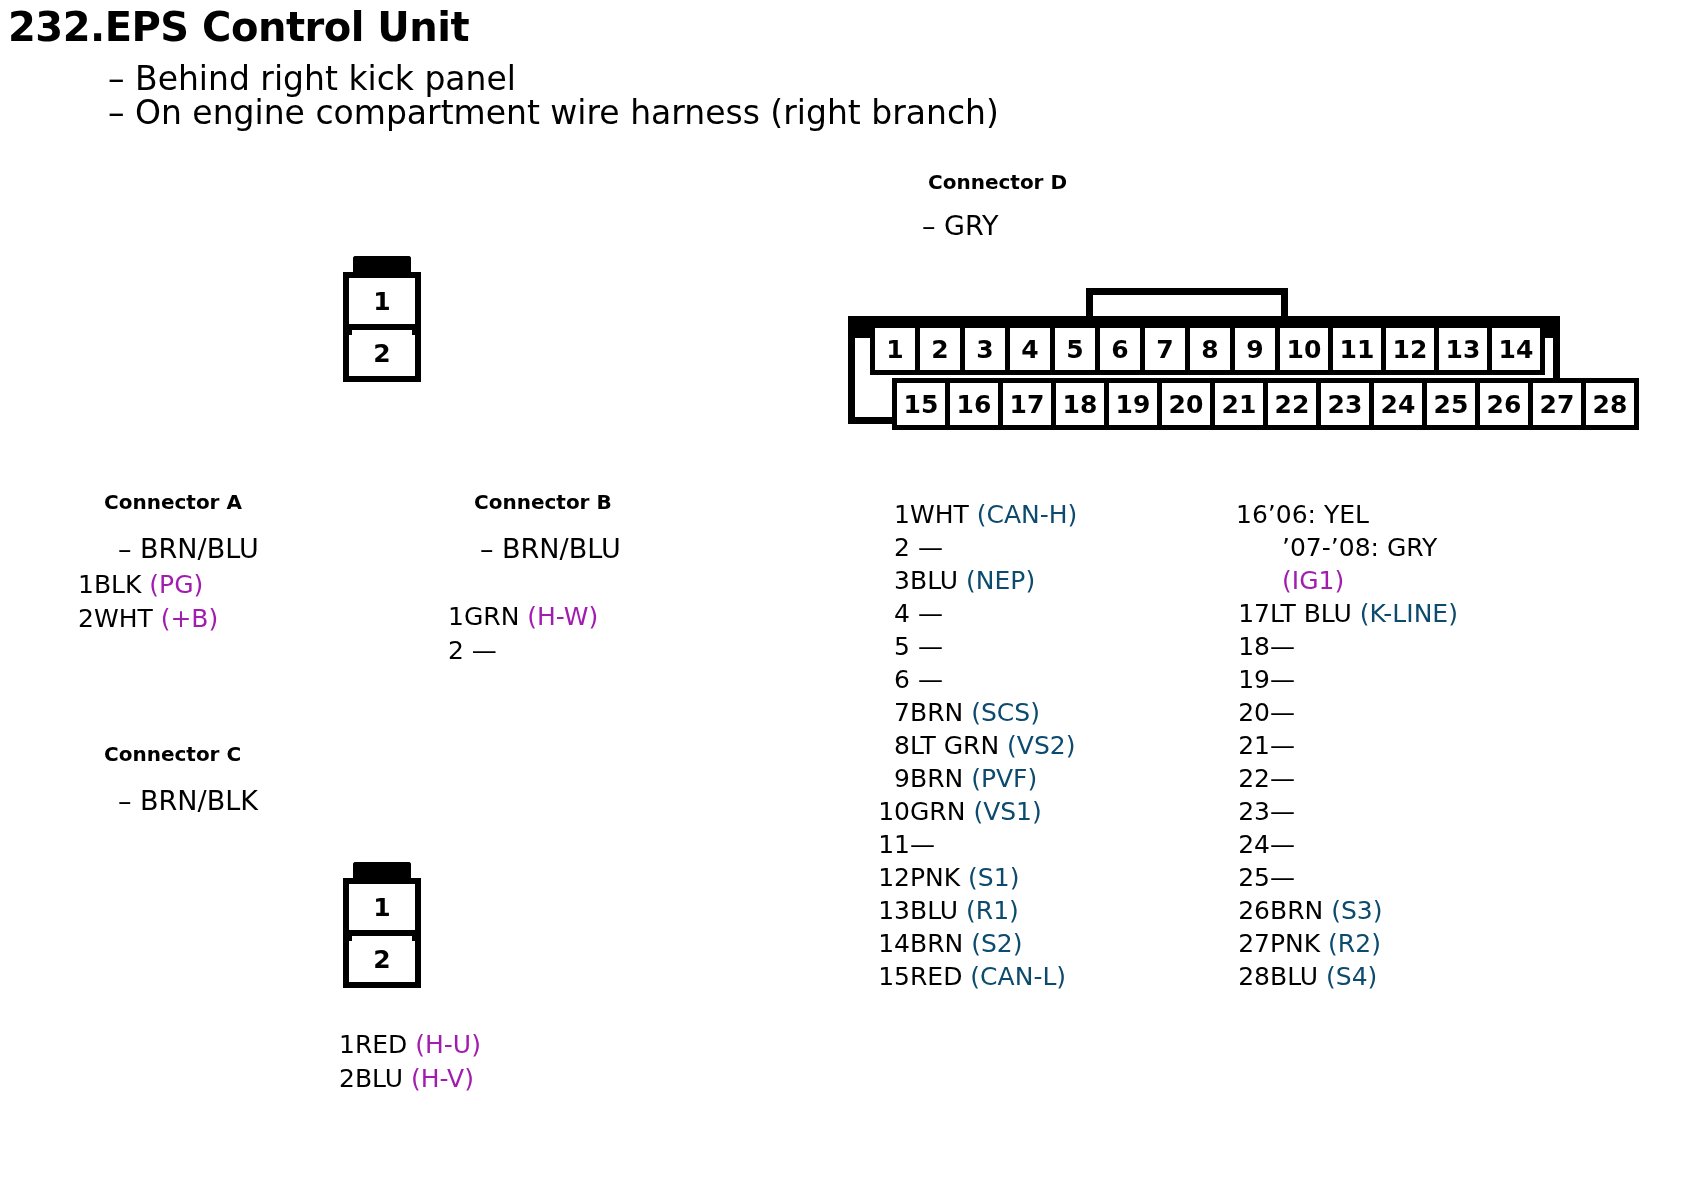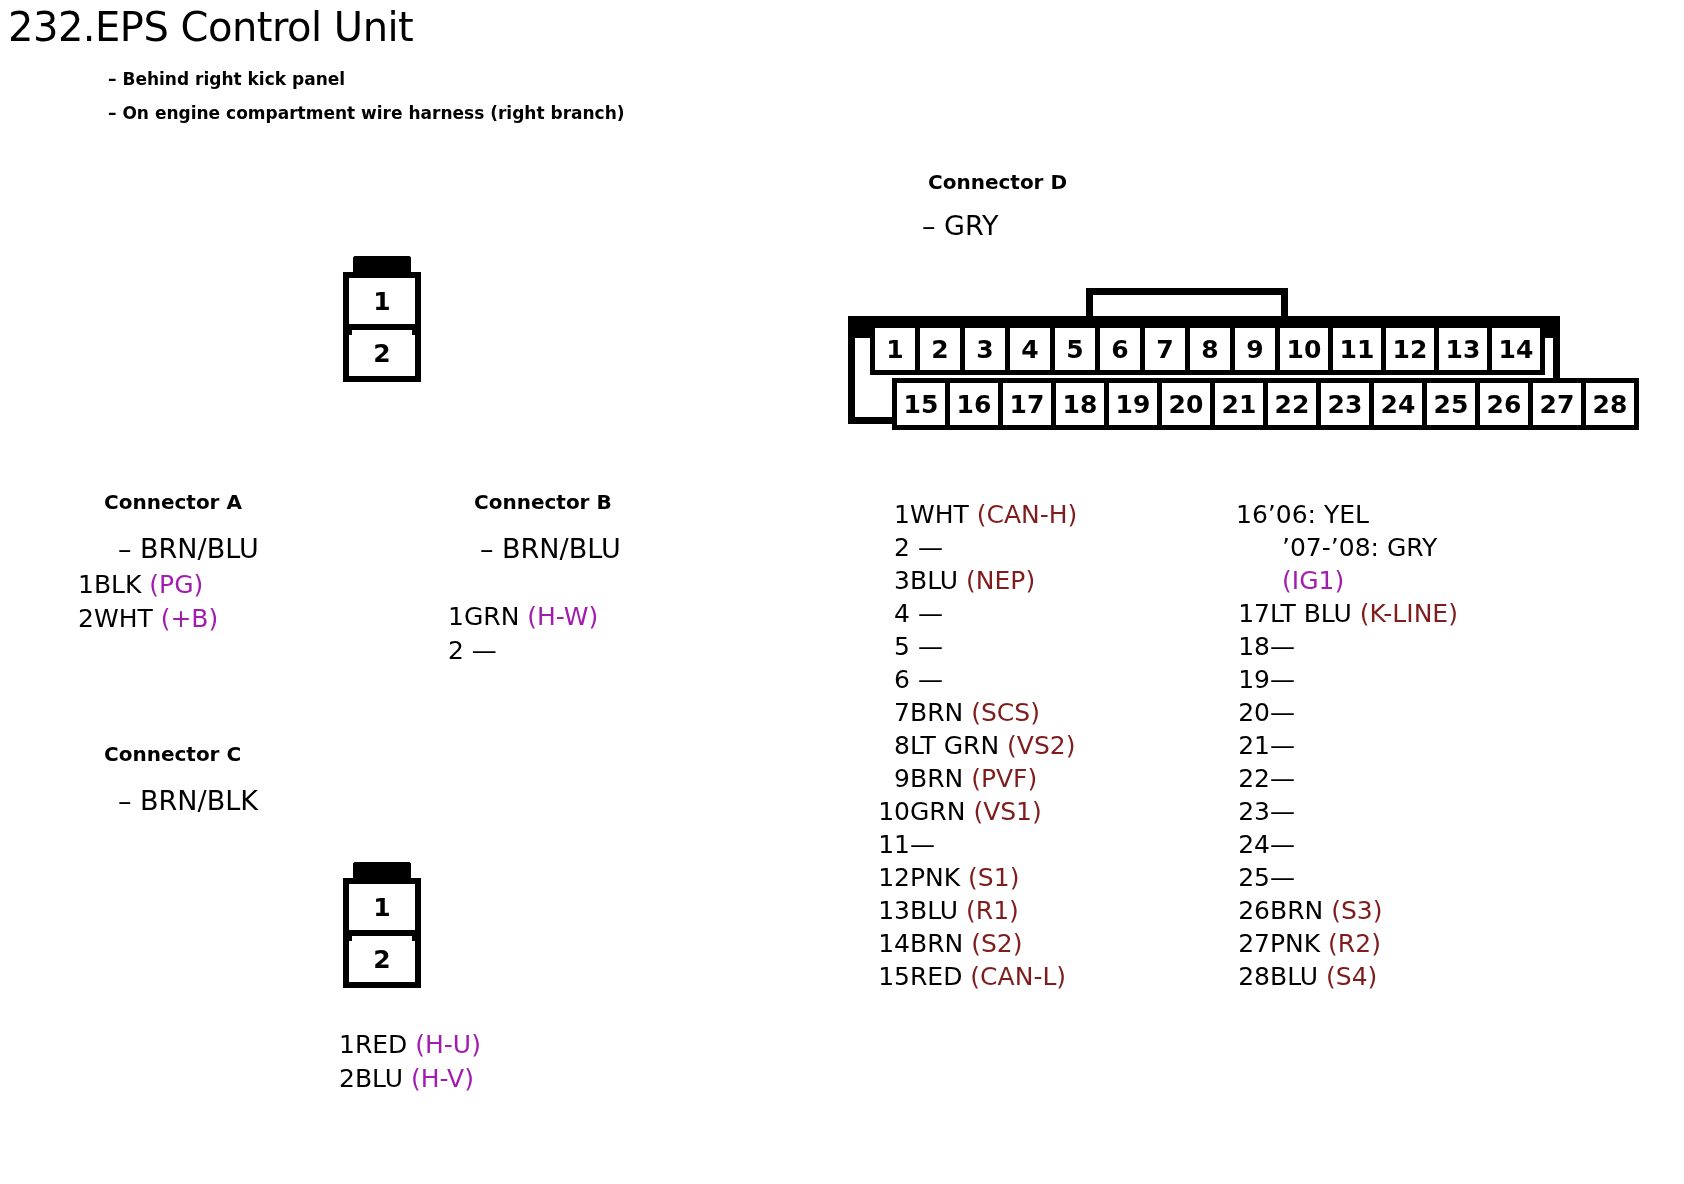--- a/index.html
+++ b/index.html
@@ -15,33 +15,32 @@
     color: #000000;
     overflow: hidden;
   }
 
   
   #page-title {
     position: absolute;
     left: 8px;
     top: 4px;
     font-size: 40px;
-    font-weight: normal;
+    font-weight: bold;
     letter-spacing: -0.5px;
     font-family: "DejaVu Sans", "Liberation Sans", sans-serif;
     white-space: nowrap;
   }
   #subtitle-list {
     position: absolute;
     left: 108px;
     top: 62px;
-    font-size: 17px;
+    font-size: 33px;
     line-height: 34px;
     font-family: "DejaVu Sans", "Liberation Sans", sans-serif;
-    font-weight: bold;
   }
   .sub-line { white-space: nowrap; }
 
   
   .conn-heading {
     position: absolute;
     font-size: 20px;
     font-weight: bold;
     white-space: nowrap;
   }
@@ -172,21 +171,21 @@
     position: absolute;
     font-size: 25px;
     line-height: 33px;
     font-family: "DejaVu Sans", "Liberation Sans", sans-serif;
   }
   .pin-entry {
     white-space: nowrap;
     display: block;
   }
   .pin-entry .pin-label { color: #000; margin-top: 22px; }
-  .pin-entry .pin-sig   { color: #7f1d1d; }
+  .pin-entry .pin-sig   { color: #0c4a6e; }
 
   
   .pin-num {
     display: inline-block;
     text-align: right;
     width: 34px;
   }
 
   .pin-sub {
     white-space: nowrap;

